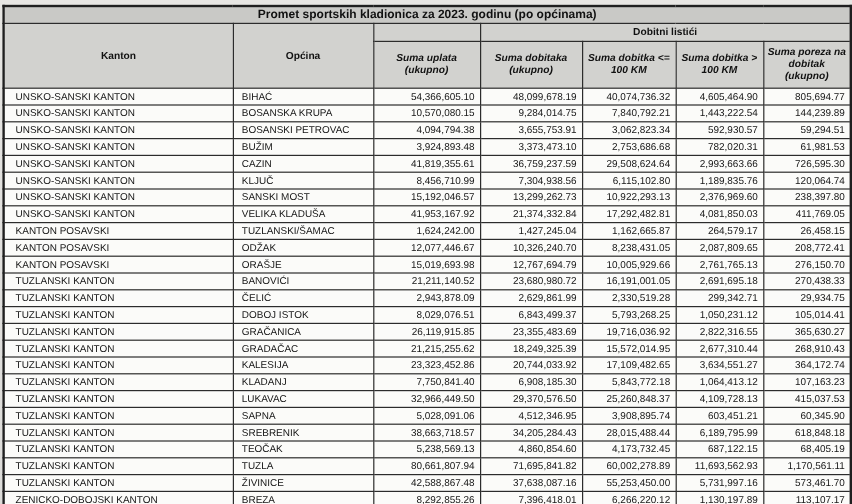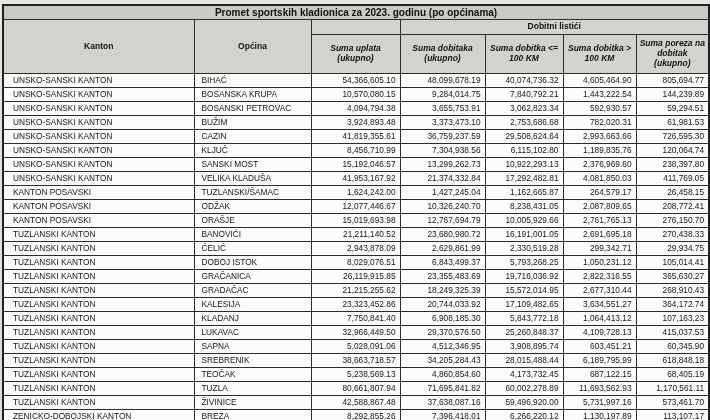--- a/index.html
+++ b/index.html
@@ -297,21 +297,21 @@
           <td class="num">71,695,841.82</td>
           <td class="num">60,002,278.89</td>
           <td class="num">11,693,562.93</td>
           <td class="num">1,170,561.11</td>
         </tr>
         <tr>
           <td class="txt-canton">TUZLANSKI KANTON</td>
           <td class="txt-muni">ŽIVINICE</td>
           <td class="num">42,588,867.48</td>
           <td class="num">37,638,087.16</td>
-          <td class="num">59,496,920.00</td>
+          <td class="num">55,253,450.00</td>
           <td class="num">5,731,997.16</td>
           <td class="num">573,461.70</td>
         </tr>
         <tr>
           <td class="txt-canton">ZENICKO-DOBOJSKI KANTON</td>
           <td class="txt-muni">BREZA</td>
           <td class="num">8,292,855.26</td>
           <td class="num">7,396,418.01</td>
           <td class="num">6,266,220.12</td>
           <td class="num">1,130,197.89</td>

